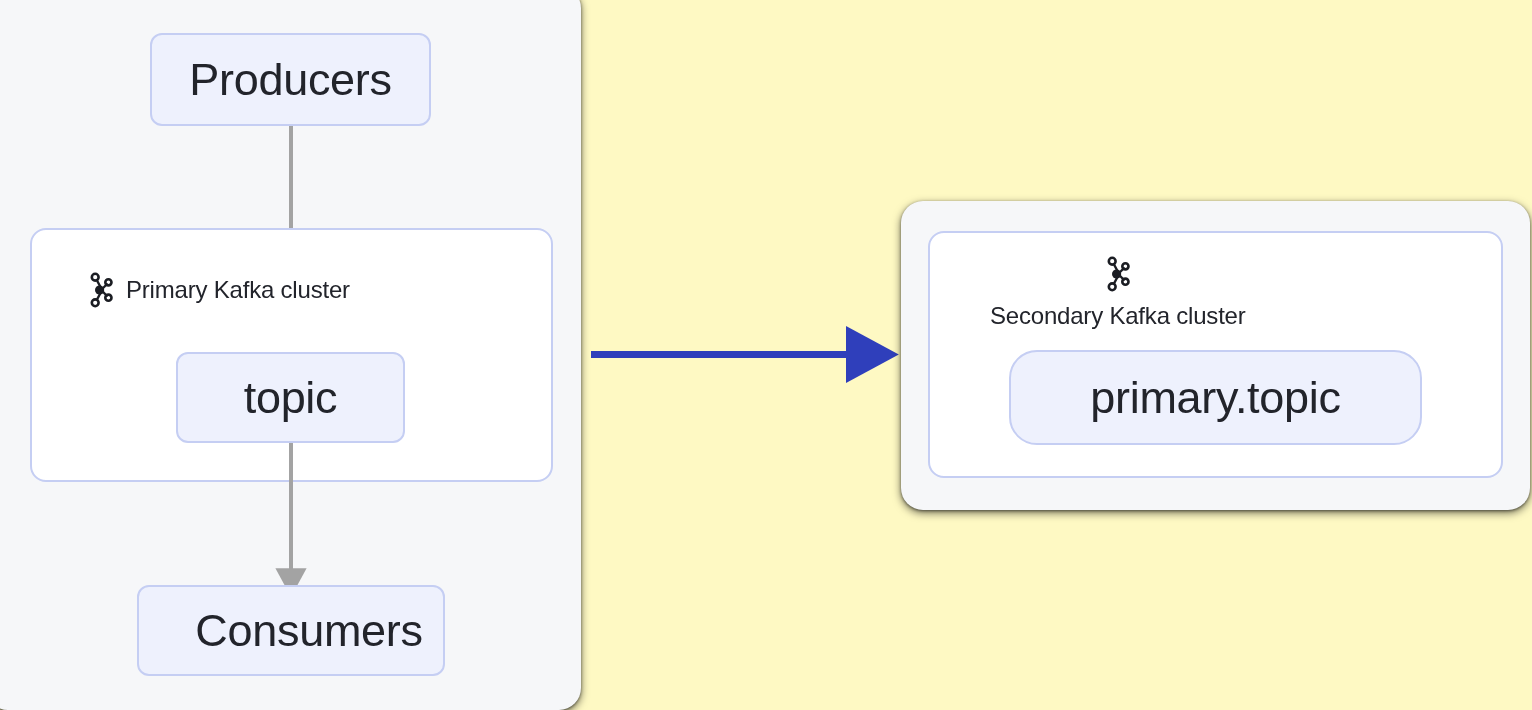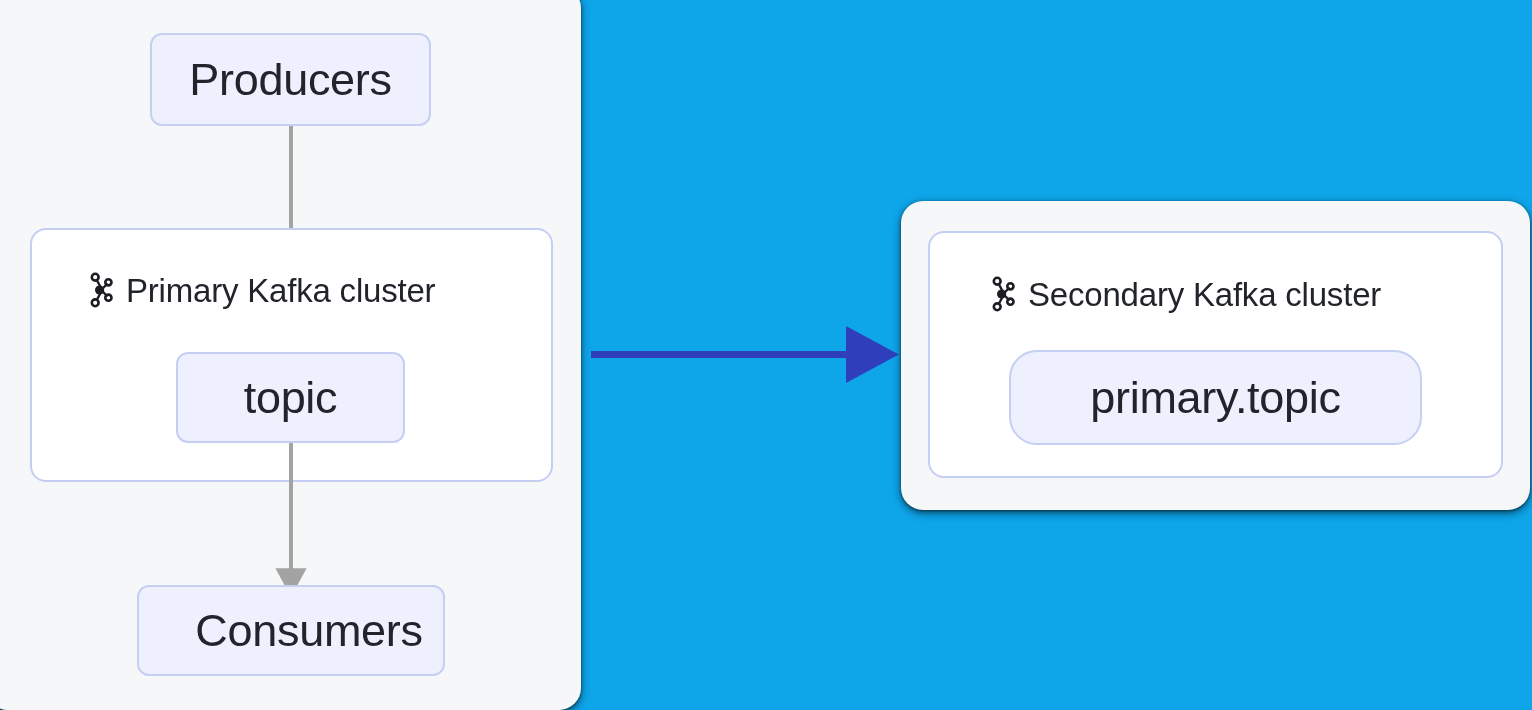--- a/index.html
+++ b/index.html
@@ -10,21 +10,21 @@
   body {
     width: 1532px;
     height: 710px;
     font-family: "Liberation Sans", sans-serif;
     overflow: hidden;
   }
   #canvas {
     position: relative;
     width: 1532px;
     height: 710px;
-    background: #0ea5e9;
+    background: #fef9c3;
   }
 
   
   .panel {
     position: absolute;
     background: #f6f7f9;
     border-radius: 22px;
     box-shadow: 0 3px 8px rgba(0,0,0,0.55), 0 1px 3px rgba(0,0,0,0.45);
   }
   #panel-primary {
@@ -63,24 +63,24 @@
 
   
   .cluster-header {
     position: absolute;
     display: flex;
     align-items: center;
     gap: 12px;
     white-space: nowrap;
   }
   #cluster-header-primary { left: 88px; top: 272px; }
-  #cluster-header-secondary { left: 990px; top: 276px; }
+  #cluster-header-secondary { left: 990px; top: 256px; flex-direction: column; }
 
   .cluster-header .label {
-    font-size: 33px;
+    font-size: 24px;
     color: #22242b;
     letter-spacing: -0.2px;
     line-height: 1;
   }
   .kafka-icon { display: block; }
 
   
   .node {
     position: absolute;
     background: #eef1fd;

